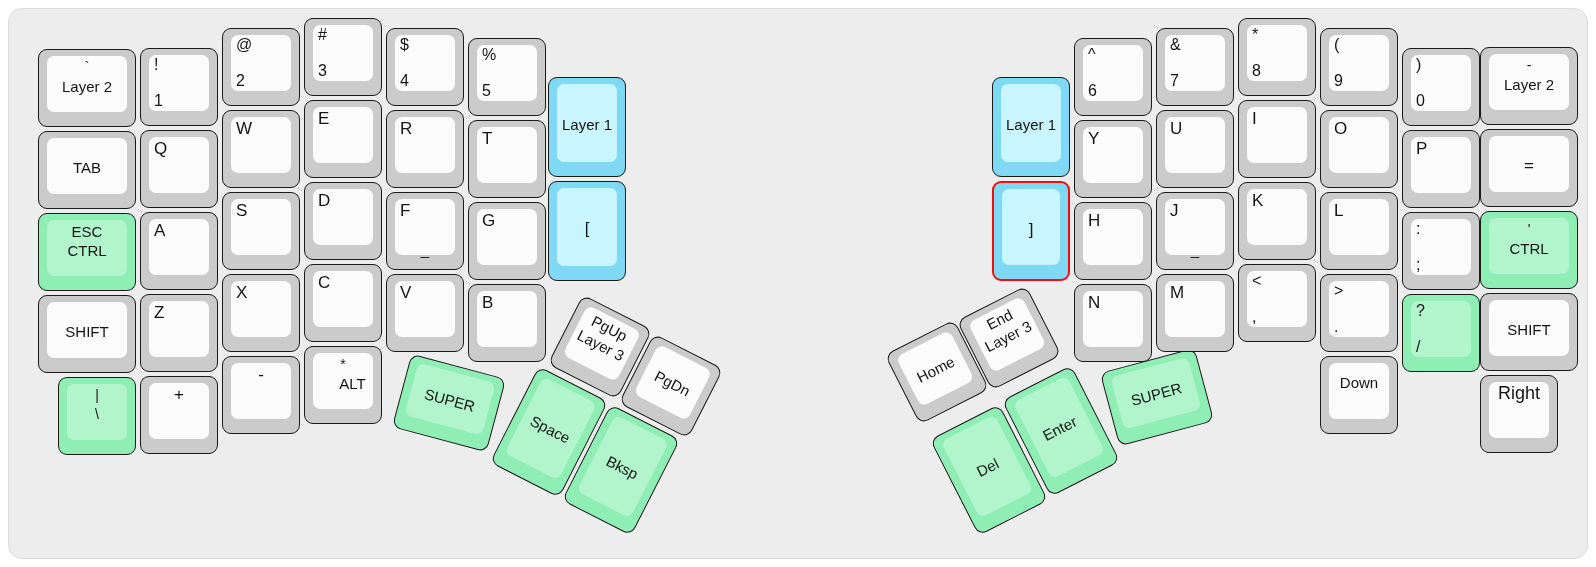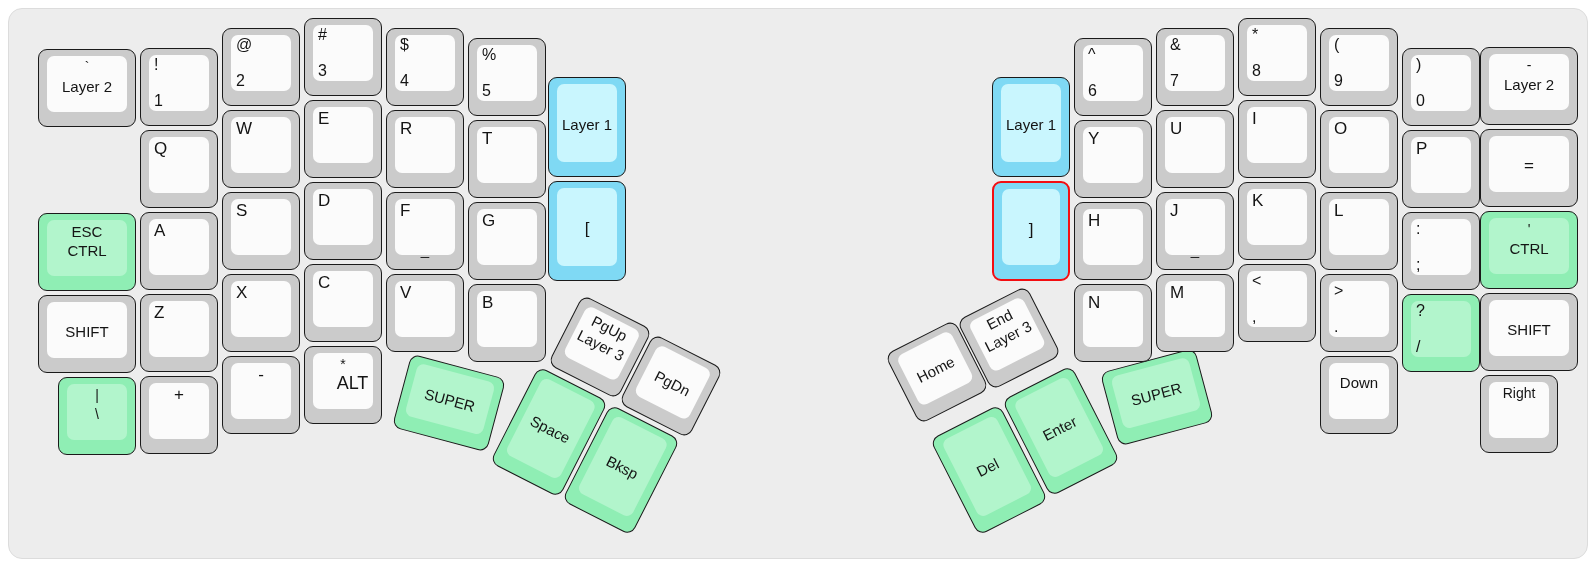--- a/index.html
+++ b/index.html
@@ -23,20 +23,24 @@
 <body>
 
 <div id="stage" style="background: rgb(255, 255, 255);">
   <div id="board" style="left: 8px; top: 8px; width: 1580px; height: 551px; background: rgb(237, 237, 237); border: 1px solid rgb(220, 220, 220); border-radius: 14px;"></div>
 
 <div class="key gray" style="left: 38px; top: 49px; width: 98px; height: 78px; z-index: 2;">
       <div class="cap"></div>
       <div class="lbl" style="top: 17px; font-size: 14px;">`</div>
       <div class="lbl" style="top: 36px; font-size: 15px;">Layer 2</div>
     </div>
+    <div class="key gray" style="left: 38px; top: 131px; width: 98px; height: 78px; z-index: 2;">
+      <div class="cap"></div>
+      <div class="lbl" style="top: 35px; font-size: 15px;">TAB</div>
+    </div>
     <div class="key green" style="left: 38px; top: 213px; width: 98px; height: 78px; z-index: 2;">
       <div class="cap"></div>
       <div class="lbl" style="top: 17px; font-size: 15px;">ESC</div>
       <div class="lbl" style="top: 36px; font-size: 15px;">CTRL</div>
     </div>
     <div class="key gray" style="left: 38px; top: 295px; width: 98px; height: 78px; z-index: 2;">
       <div class="cap"></div>
       <div class="lbl" style="top: 35px; font-size: 15px;">SHIFT</div>
     </div>
     <div class="key green" style="left: 58px; top: 377px; width: 78px; height: 78px; z-index: 2;">
@@ -99,21 +103,21 @@
       <div class="cap"></div>
       <div class="lbl left" style="top: 17px; font-size: 17px;">D</div>
     </div>
     <div class="key gray" style="left: 304px; top: 264px; width: 78px; height: 78px; z-index: 2;">
       <div class="cap"></div>
       <div class="lbl left" style="top: 17px; font-size: 17px;">C</div>
     </div>
     <div class="key gray" style="left: 304px; top: 346px; width: 78px; height: 78px; z-index: 2;">
       <div class="cap"></div>
       <div class="lbl" style="top: 17px; font-size: 14px;">*</div>
-      <div class="lbl" style="top: 36px; font-size: 18px; margin-left: 19px;">ALT</div>
+      <div class="lbl" style="top: 36px; font-size: 15px; margin-left: 19px;">ALT</div>
     </div>
     <div class="key gray" style="left: 386px; top: 28px; width: 78px; height: 78px; z-index: 2;">
       <div class="cap"></div>
       <div class="lbl left" style="top: 16px; font-size: 16px;">$</div>
       <div class="lbl left" style="top: 52px; font-size: 16px;">4</div>
     </div>
     <div class="key gray" style="left: 386px; top: 110px; width: 78px; height: 78px; z-index: 2;">
       <div class="cap"></div>
       <div class="lbl left" style="top: 17px; font-size: 17px;">R</div>
     </div>
@@ -287,21 +291,21 @@
       <div class="cap"></div>
       <div class="lbl" style="top: 17px; font-size: 14px;">'</div>
       <div class="lbl" style="top: 36px; font-size: 15px;">CTRL</div>
     </div>
     <div class="key gray" style="left: 1480px; top: 293px; width: 98px; height: 78px; z-index: 2;">
       <div class="cap"></div>
       <div class="lbl" style="top: 35px; font-size: 15px;">SHIFT</div>
     </div>
     <div class="key gray" style="left: 1480px; top: 375px; width: 78px; height: 78px; z-index: 2;">
       <div class="cap"></div>
-      <div class="lbl" style="top: 17px; font-size: 14px;">Right</div>
+      <div class="lbl" style="top: 17px; font-size: 18px;">Right</div>
     </div>
     <div class="key gray" style="left: 898px; top: 333px; width: 78px; height: 78px; z-index: 3; transform: rotate(-27deg);">
       <div class="cap"></div>
       <div class="lbl" style="top: 35px; font-size: 15px;">Home</div>
     </div>
     <div class="key gray" style="left: 970px; top: 299px; width: 78px; height: 78px; z-index: 3; transform: rotate(-27deg);">
       <div class="cap"></div>
       <div class="lbl" style="top: 17px; font-size: 15px;">End</div>
       <div class="lbl" style="top: 36px; font-size: 15px;">Layer 3</div>
     </div>

